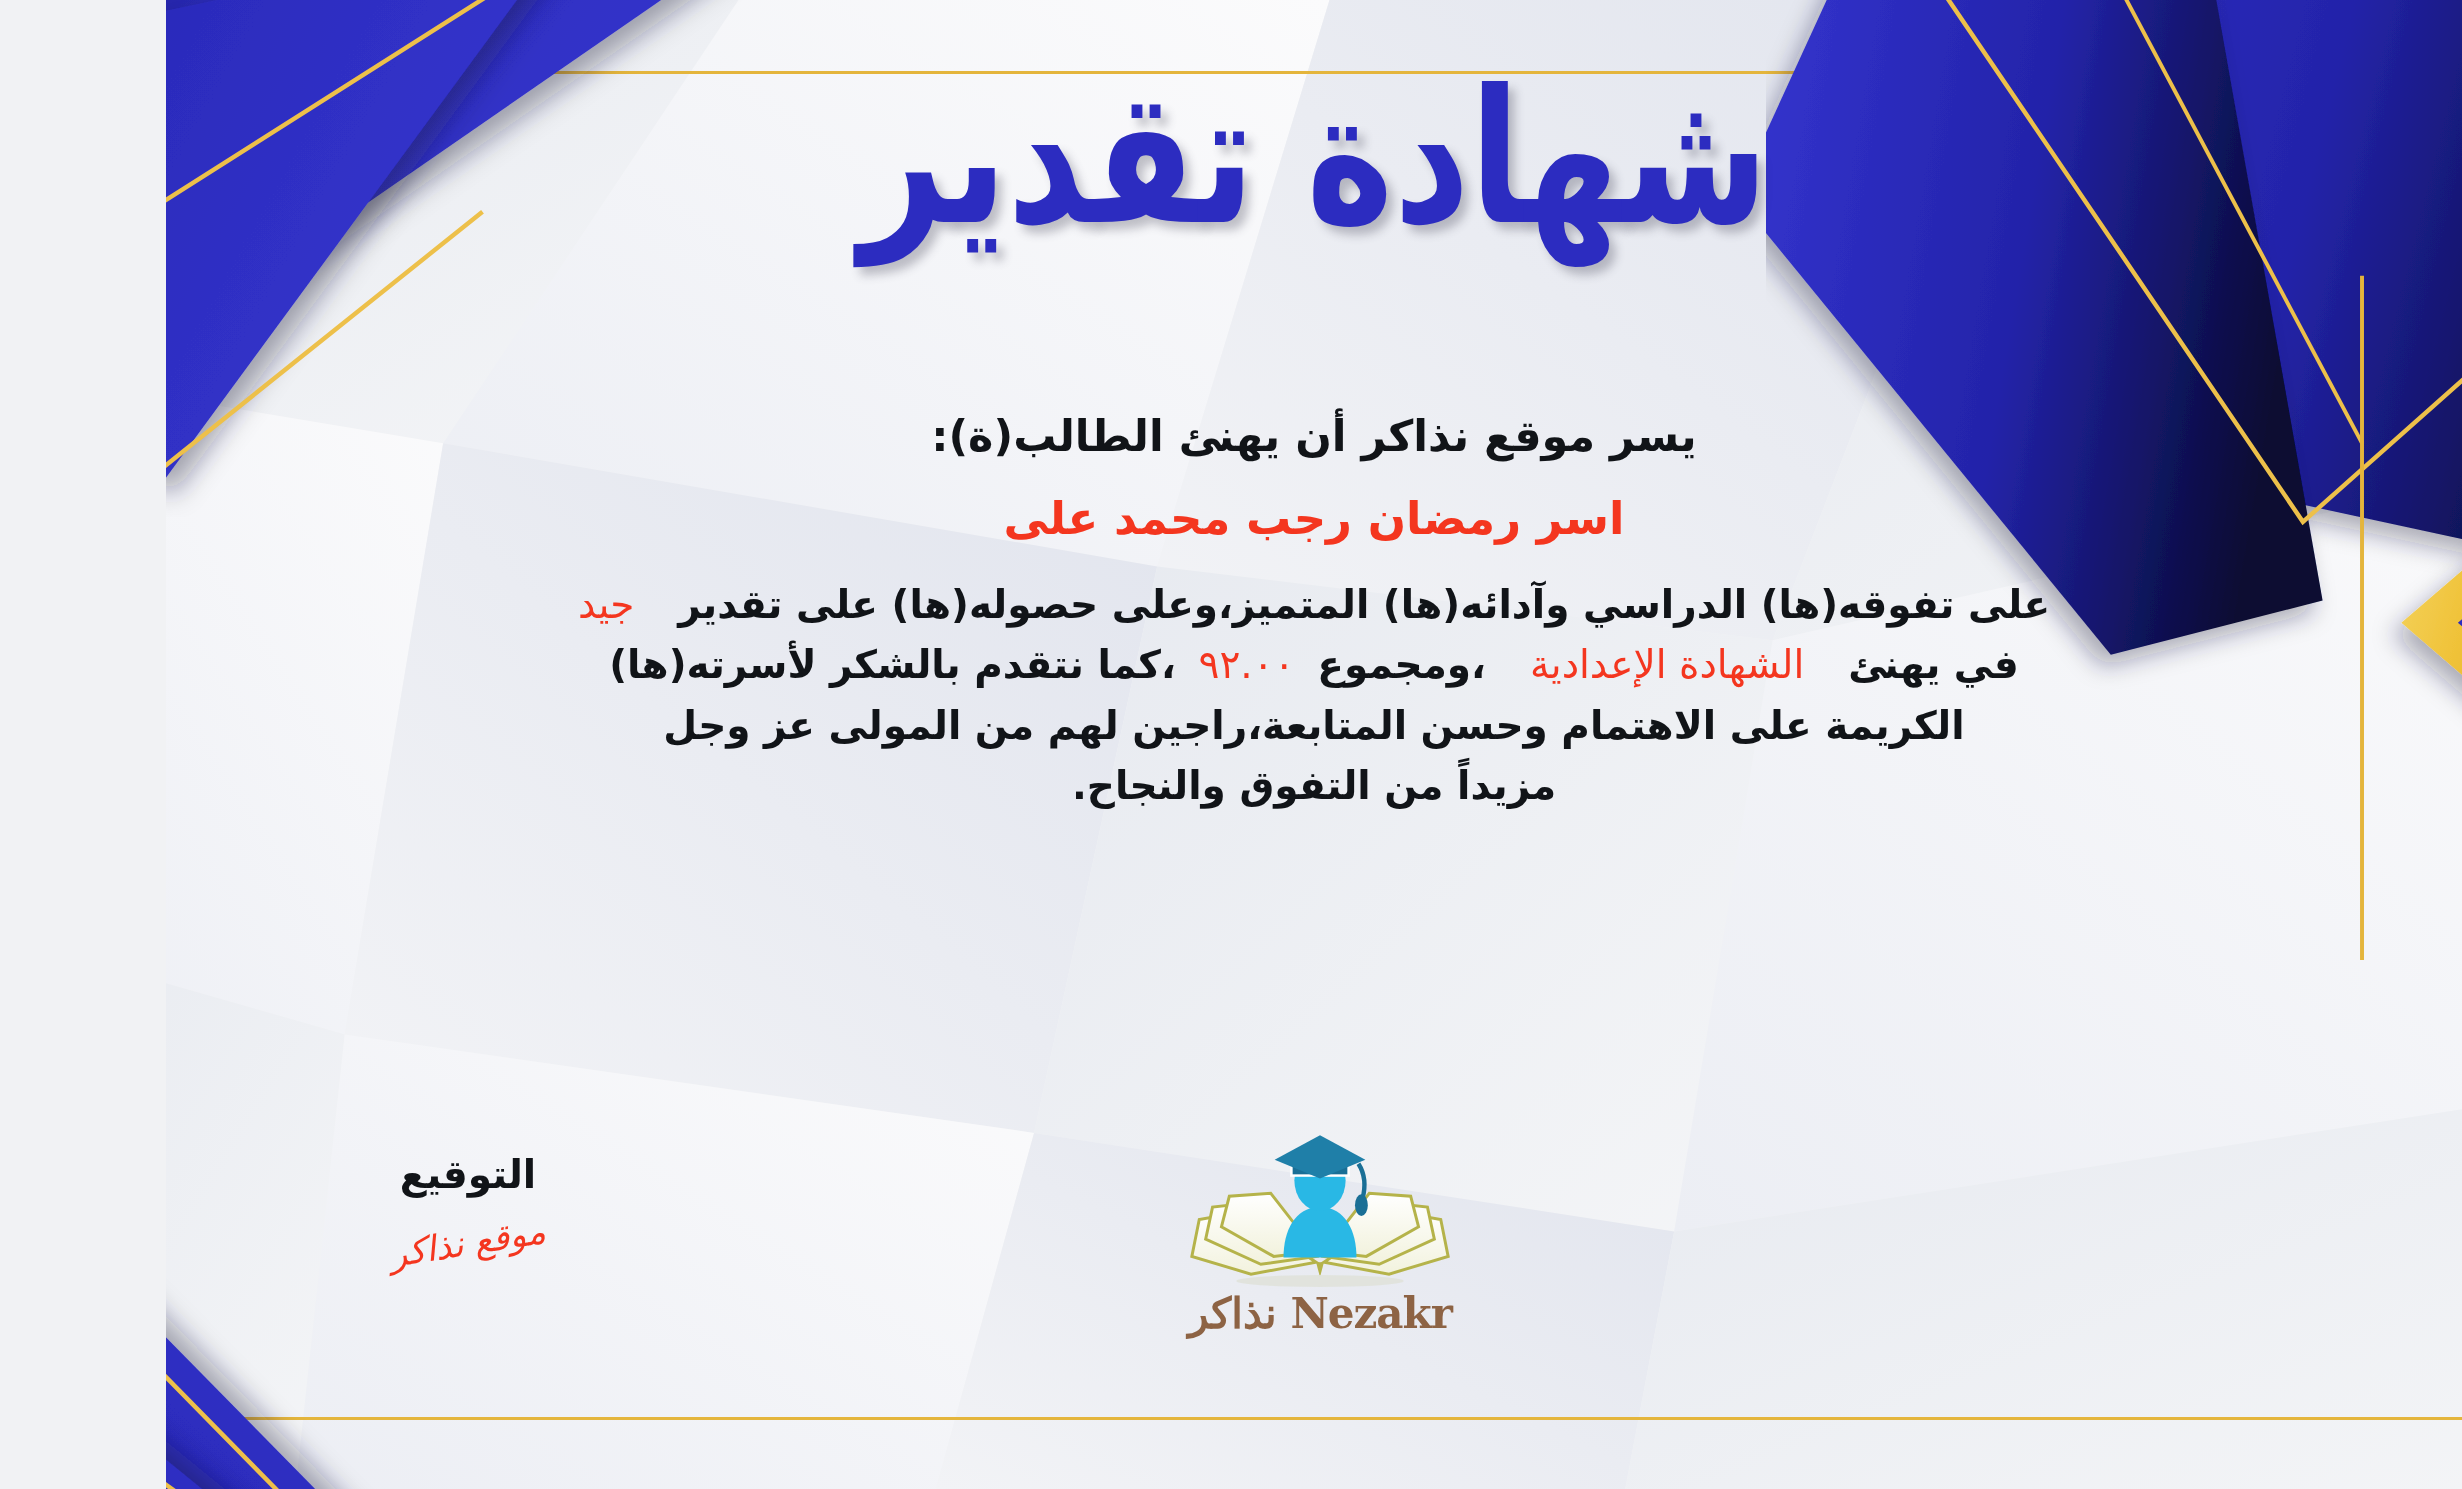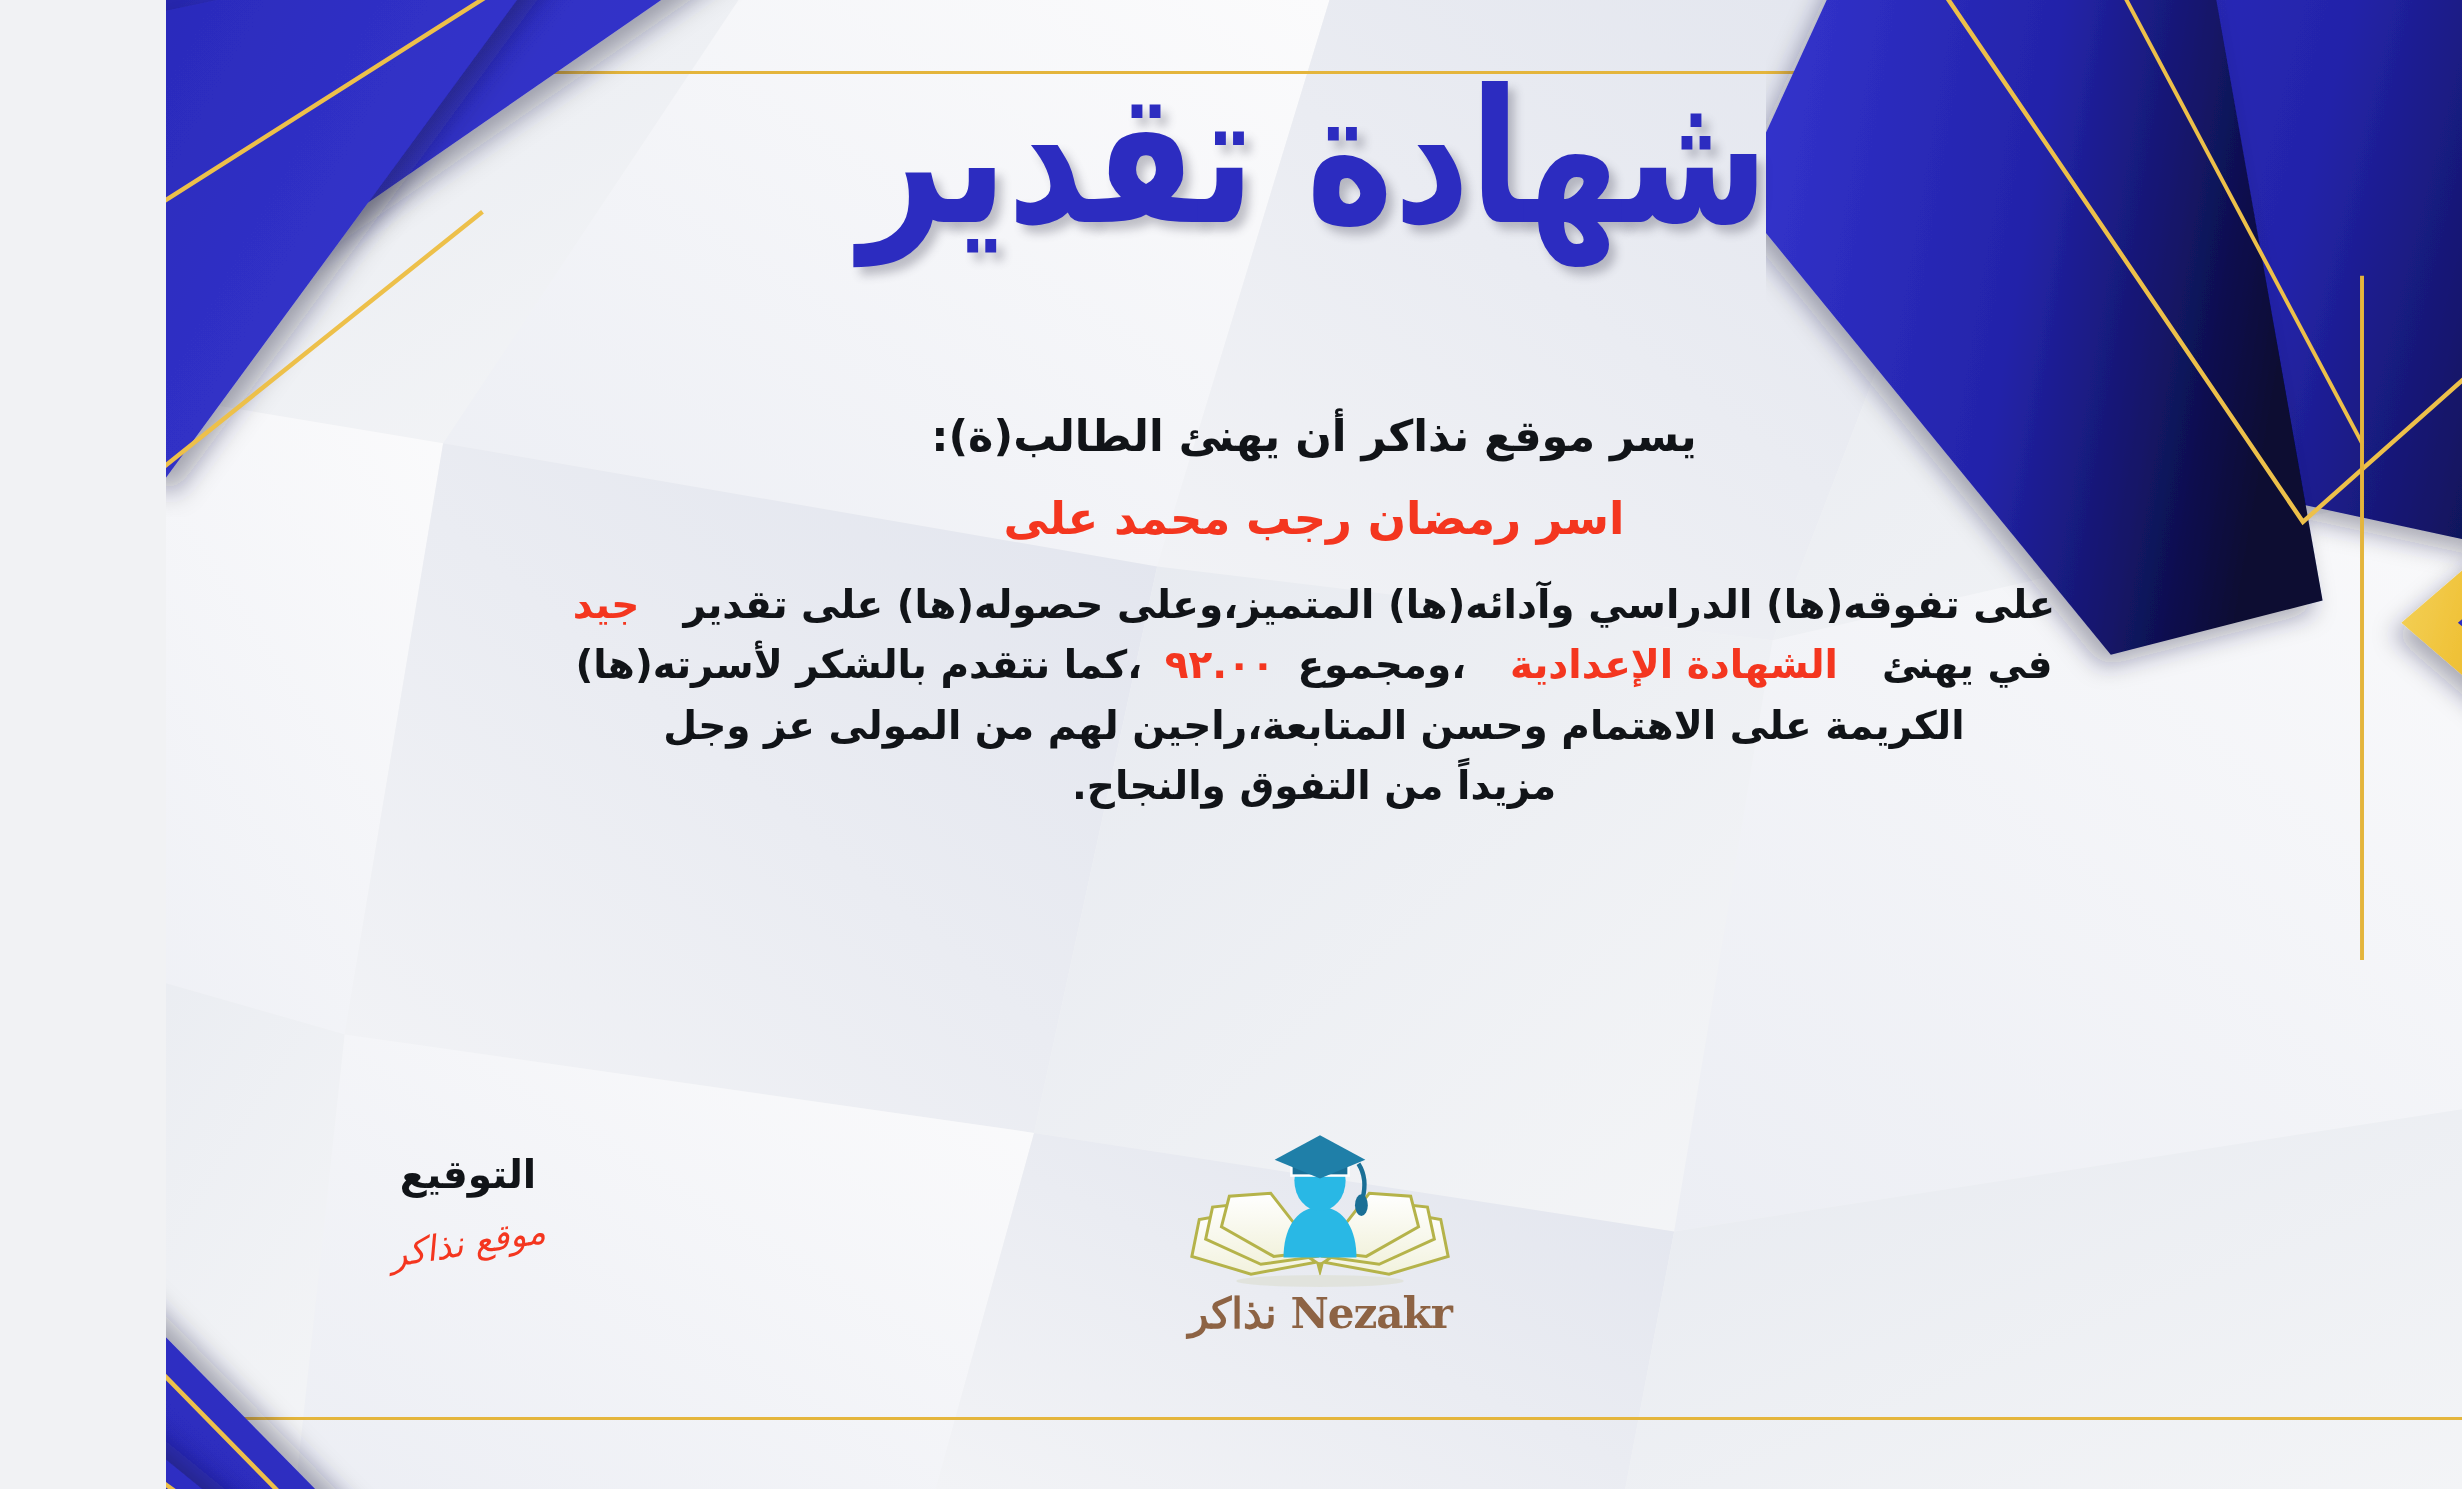--- a/index.html
+++ b/index.html
@@ -73,21 +73,21 @@
     margin-bottom:27.6px;
   }
   .para{
     font-size:39px;
     line-height:1.55;
     font-weight:600;
     margin:0;
     padding:0 29.5px;
     text-align:center;
   }
-  .para .red{color:#f4361f;font-weight:700;}
+  .para .red{color:#f4361f;font-weight:400;}
   .gap{display:inline-block;width:44px;}
   .gap-sm{display:inline-block;width:22.7px;}
 
   
   .sig-block{
     position:absolute;
     left:340px;
     top:1152px;
     width:256px;
     text-align:center;

